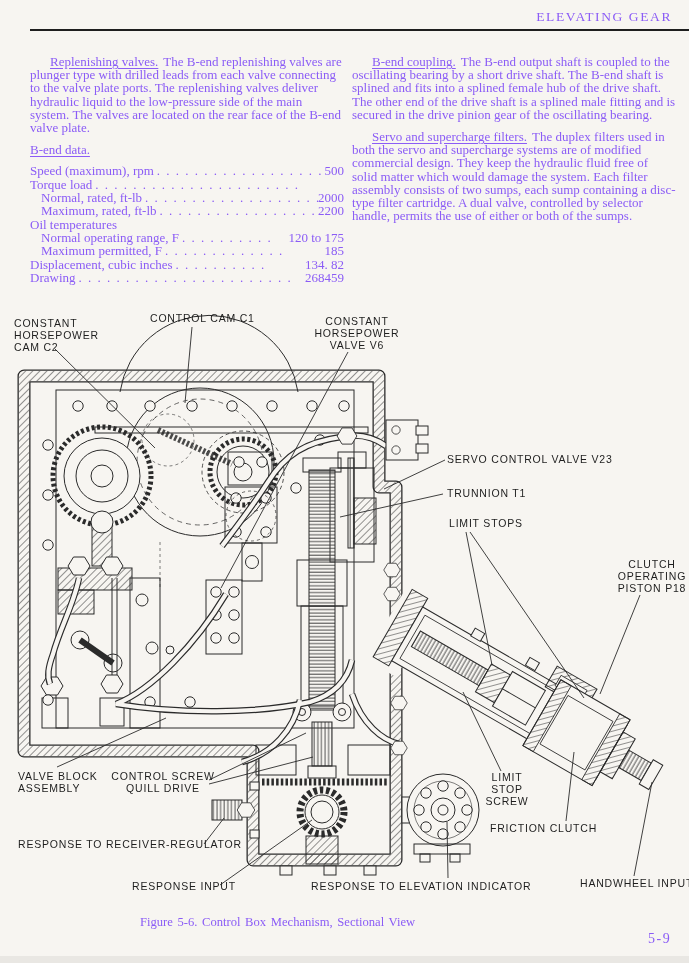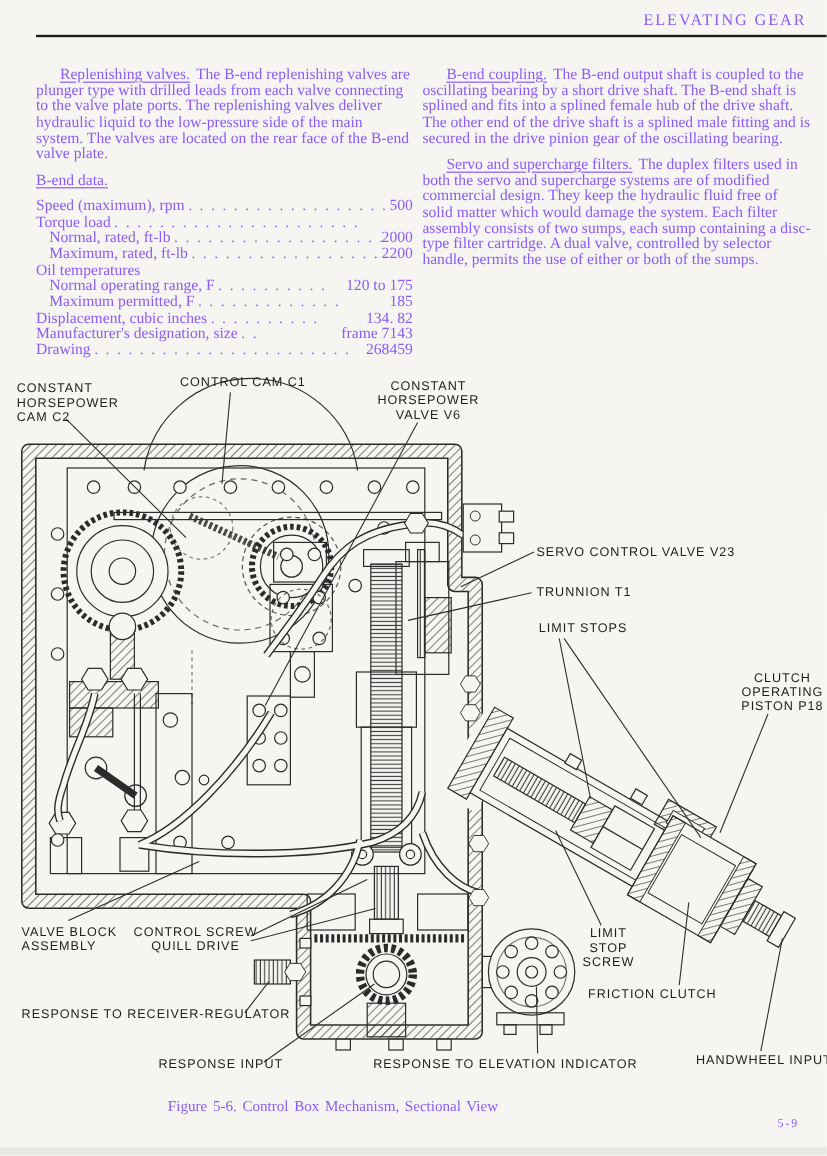--- a/index.html
+++ b/index.html
@@ -13,21 +13,21 @@
   .para{margin:0 0 9px 0;text-indent:20px;}
   .phead{text-decoration:underline;text-underline-offset:2px;margin-right:5px;}
   .data-head{margin:4px 0 8px 0;}
   .data-head span{text-decoration:underline;text-underline-offset:2px;}
   .drow{display:flex;line-height:13.3px;}
   .drow .lbl{white-space:nowrap;}
   .drow .lbl.ind{padding-left:11px;}
   .drow .dots{flex:1;overflow:hidden;white-space:nowrap;padding:0 3px;letter-spacing:1.5px;}
   .drow .val{white-space:nowrap;}
   .cap{position:absolute;top:915px;left:0;width:555px;text-align:center;font-size:12.6px;word-spacing:1.5px;}
-  .pno{position:absolute;top:931px;left:648px;font-size:10px;letter-spacing:1.5px;}
+  .pno{position:absolute;top:931px;left:648px;font-size:14px;letter-spacing:1.5px;}
   .band{position:absolute;left:0;right:0;bottom:0;height:7px;background:#e9e7e3;}
   svg.diag{position:absolute;left:0;top:0;}
   svg.diag text{font-family:"Liberation Sans",sans-serif;font-size:10.5px;letter-spacing:0.8px;fill:#1e1e1e;}
 </style>
 </head>
 <body>
 
 <div class="page">
 
   <div class="hdr">ELEVATING GEAR</div>
@@ -66,25 +66,20 @@
         </div>
         <div class="drow">
           <span class="lbl ind">Maximum permitted, F</span>
           <span class="dots">. . . . . . . . . . . . .</span>
           <span class="val">185</span>
         </div>
         <div class="drow">
           <span class="lbl">Displacement, cubic inches</span>
           <span class="dots">. . . . . . . . . .</span>
           <span class="val">134. 82</span>
-        </div>
-        <div class="drow">
-          <span class="lbl">Manufacturer's designation, size</span>
-          <span class="dots">. .</span>
-          <span class="val">frame 7143</span>
         </div>
         <div class="drow">
           <span class="lbl">Drawing</span>
           <span class="dots">. . . . . . . . . . . . . . . . . . . . . . .</span>
           <span class="val">268459</span>
         </div>
       </div>
   </div>
 
   <div class="col colR">

